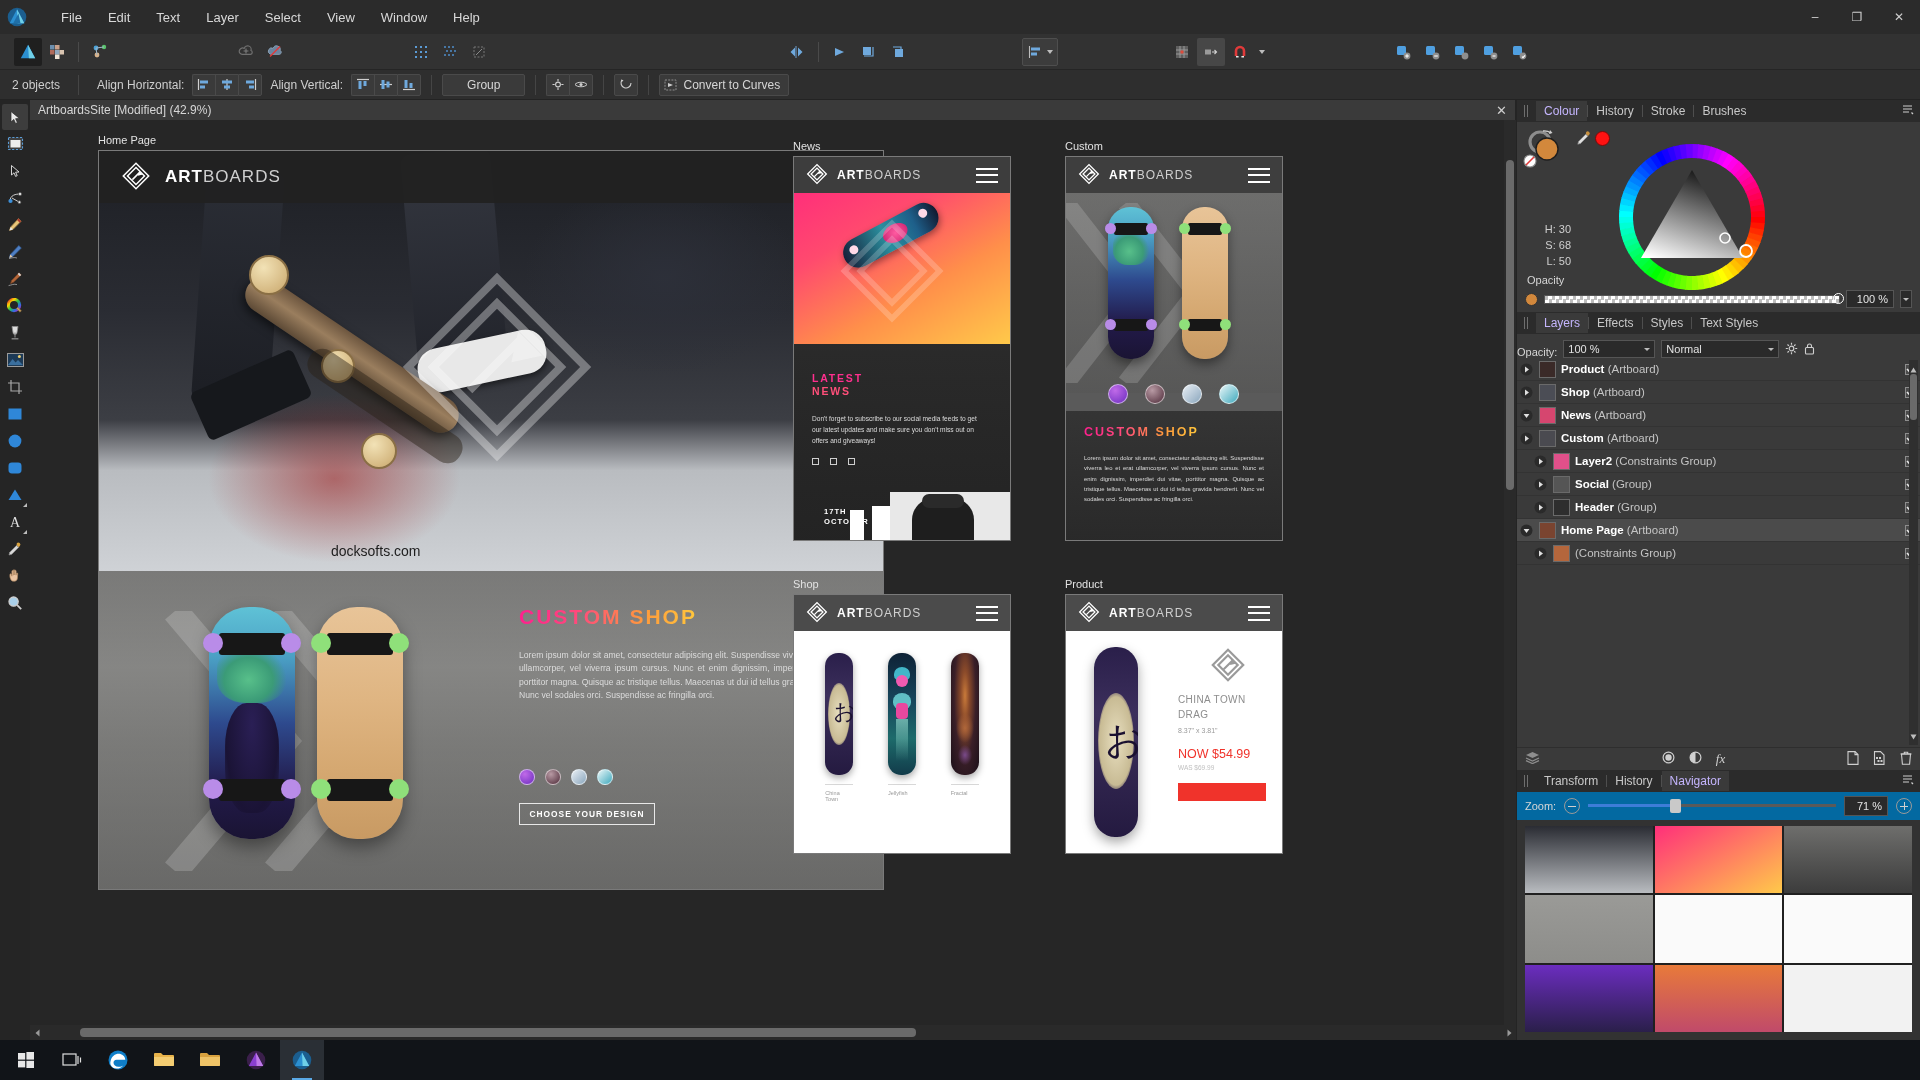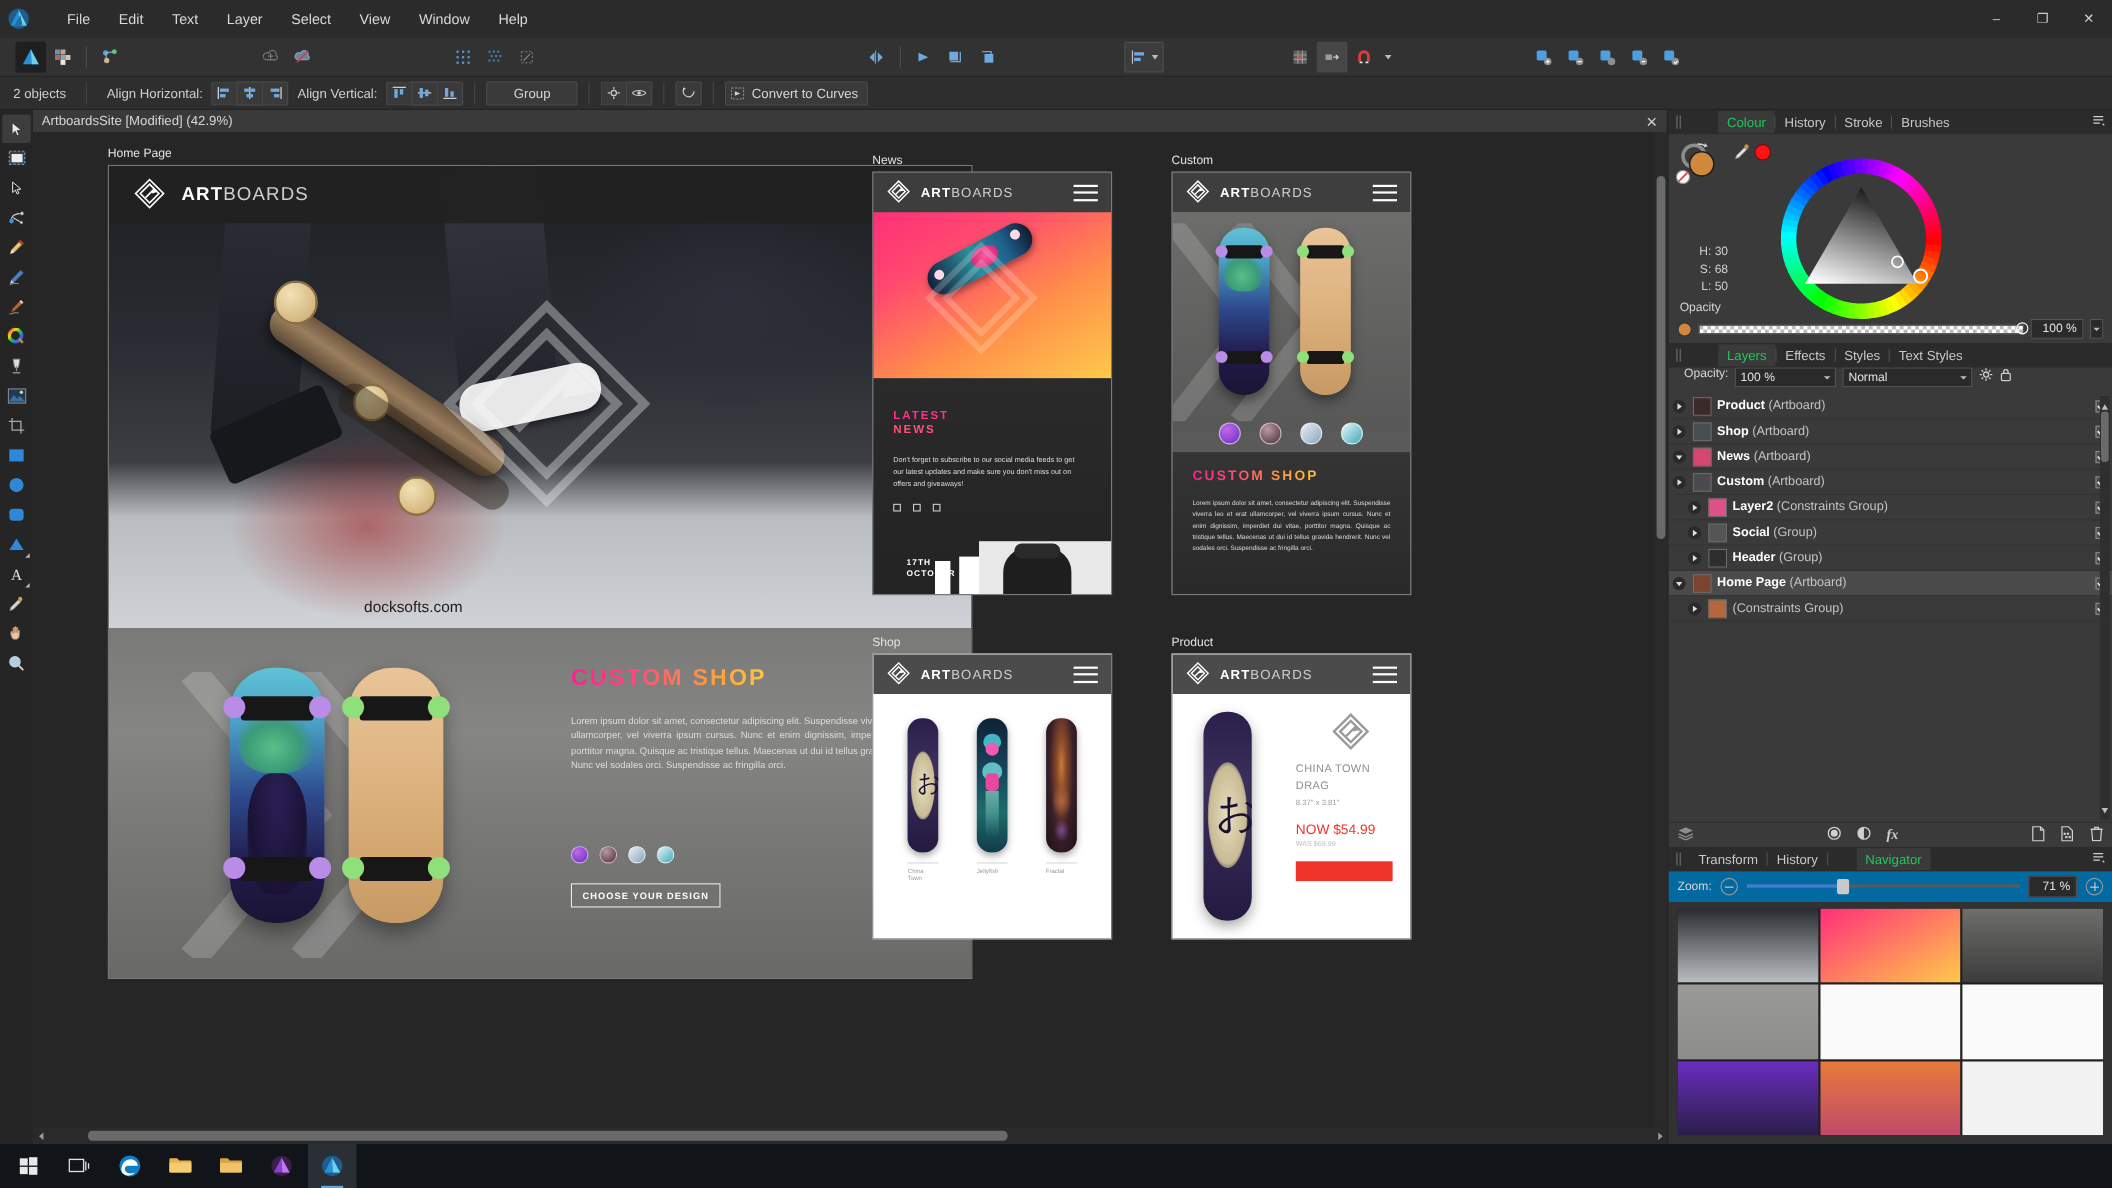--- a/index.html
+++ b/index.html
@@ -89,53 +89,53 @@
 
   
   .right { position:absolute; right:0; top:100px; width:404px; bottom:40px; background:#323232;
     border-left:1px solid #242424; display:flex; flex-direction:column; }
   .ptabs { height:22px; background:#2b2b2b; display:flex; align-items:center; font-size:12px;
     padding-left:6px; position:relative; }
   .grip { width:8px; height:12px; margin-right:5px; position:relative; }
   .grip::before,.grip::after{content:"";position:absolute;top:0;width:1px;height:12px;background:#6e6e6e;}
   .grip::before{left:1px;} .grip::after{left:4px;}
   .ptab { padding:3px 8px; color:#c8c8c8; }
-  .ptab.active { background:#3a3a3a; color:#22c55e;margin-left:26px; }
+  .ptab.active { background:#3a3a3a; color:#c4b5fd; }
   .ptab-sep { width:1px; height:12px; background:#4e4e4e; }
   .pmenu { position:absolute; right:6px; top:4px; }
 
   .colorpanel { background:#3a3a3a; padding:8px; position:relative; height:190px; }
   .hsl { position:absolute; left:10px; bottom:42px; font-size:11px; color:#cfcfcf; line-height:1.45;
     text-align:right; width:44px;}
   .opacity-lbl { position:absolute; left:10px; bottom:26px; font-size:11px; }
   .oprow { position:absolute; left:8px; right:8px; bottom:4px; display:flex; align-items:center; gap:6px; }
   .opbar { flex:1; height:9px; position:relative;
     background:linear-gradient(90deg,rgba(0,0,0,0) 0%,rgba(255,255,255,0) 100%),
     repeating-conic-gradient(#fff 0% 25%, #bdbdbd 0% 50%) 0 0/7px 7px;
     border:1px solid #555;}
   .numfield { height:18px; background:#2a2a2a; border:1px solid #555; display:flex; align-items:center;
     justify-content:flex-end; padding:0 5px; font-size:11px; color:#e4e4e4; }
 
   .layerspanel { flex:1; display:flex; flex-direction:column; background:#323232; }
-  .lyr-opts { height:24px; display:flex; align-items:flex-start; gap:6px; padding:0 14px; background:#3a3a3a; }
+  .lyr-opts { height:24px; display:flex; align-items:flex-end; gap:6px; padding:0 0; background:#3a3a3a; }
   .sel-box { height:18px; background:#2a2a2a; border:1px solid #555; display:flex; align-items:center;
     justify-content:space-between; padding:0 4px; font-size:11px; color:#e2e2e2; }
   .layerlist { flex:1; overflow:hidden; position:relative; background:#3a3a3a; }
   .lrow { height:23px; display:flex; align-items:center; gap:5px; padding:0 4px 0 2px;
     border-bottom:1px solid #333; }
   .lrow.sel { background:#4b4b4b; }
   .disc { width:15px; height:15px; display:flex; align-items:center; justify-content:center; flex:0 0 15px;}
   .thumb { width:17px; height:17px; border:1px solid #6a6a6a; flex:0 0 17px; }
   .lname { font-size:11.5px; color:#fff; white-space:nowrap; overflow:hidden; }
   .lname b { font-weight:700; }
   .lname i { font-style:normal; color:#c4c4c4; }
   .chk { margin-left:auto; width:11px; height:11px; border:1px solid #8d8d8d; background:#4a4a4a;
     display:flex; align-items:center; justify-content:center; flex:0 0 11px; }
   .lyr-foot { height:23px; background:#3a3a3a; display:flex; align-items:center; gap:14px;
-    padding:0 8px; border-top:1px solid #2e2e2e;font-weight:bold; }
+    padding:0 8px; border-top:1px solid #2e2e2e; }
 
   .navpanel { height:270px; background:#323232; display:flex; flex-direction:column; }
   .zoomrow { height:28px; display:flex; align-items:center; gap:8px; padding:0 8px; background:#0369a1;}
   .circbtn { width:16px; height:16px; border-radius:50%; border:1px solid #9a9a9a; position:relative; }
   .circbtn i,.circbtn u{position:absolute;background:#cfcfcf;}
   .zslider { flex:1; height:14px; position:relative; }
   .ztrack { position:absolute; left:0; right:0; top:5px; height:3px; background:#5a5a5a; }
   .zfill { position:absolute; left:0; top:5px; height:3px; background:#3d7dd8; }
   .zknob { position:absolute; top:0; width:11px; height:14px; background:#c9c9c9; border-radius:2px; }
   .navthumb { flex:1; margin:6px 8px 8px 8px; background:#202020; position:relative; overflow:hidden;

